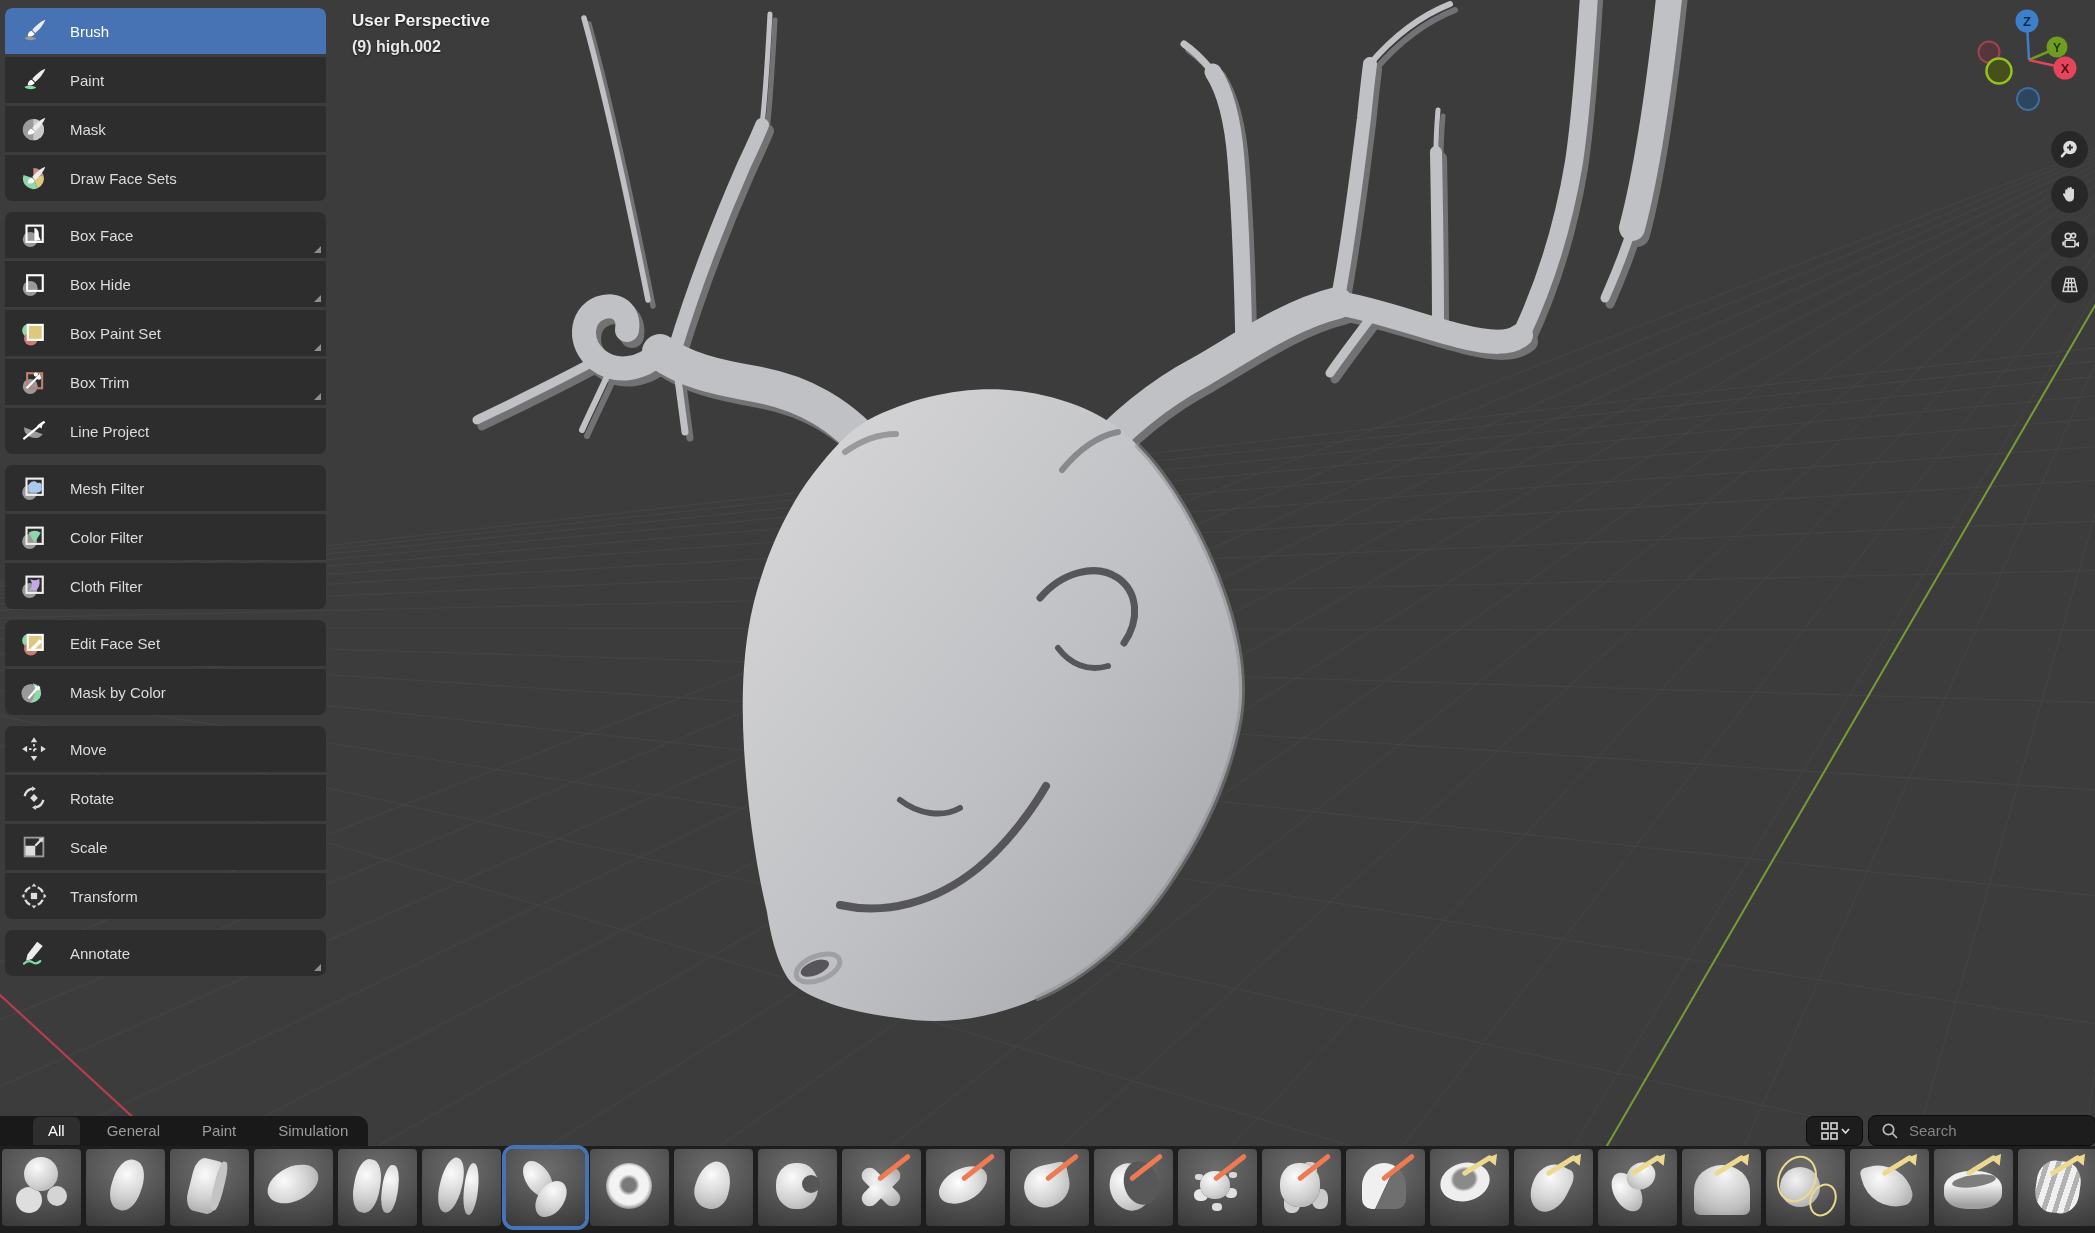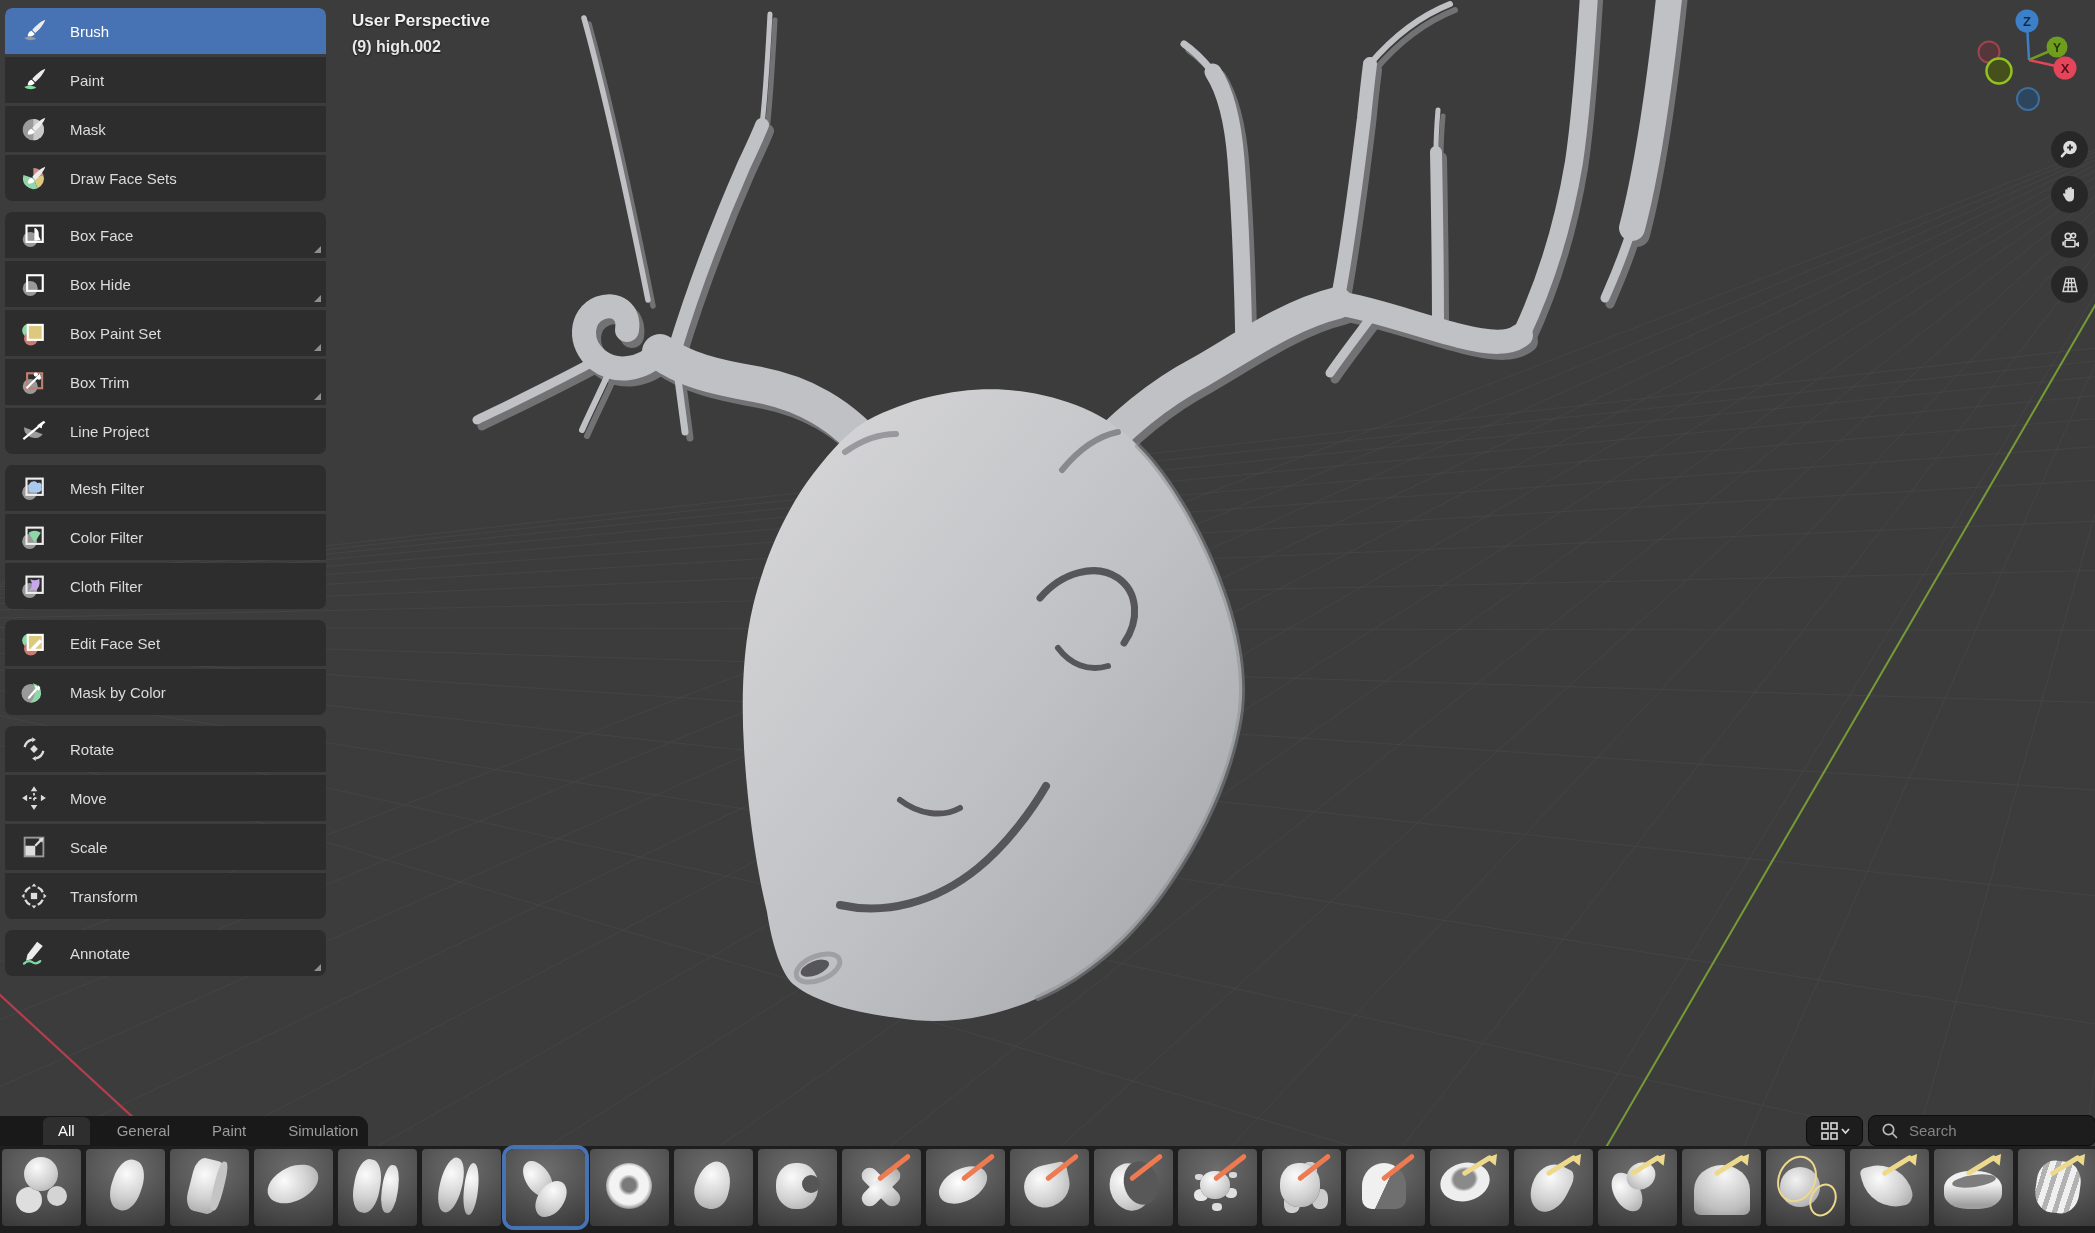--- a/index.html
+++ b/index.html
@@ -38,21 +38,21 @@
   .navbtn svg{width:24px;height:24px;}
 
   
   #tabstrip{position:absolute;left:0;top:1116px;height:30px;width:368px;
     background:#191919;border-radius:0 11px 0 0;display:flex;align-items:center;}
   #hamburger{width:22px;height:14px;margin:0 18px 0 15px;display:flex;flex-direction:column;
     justify-content:space-between;cursor:pointer;}
   #hamburger i{display:block;height:2.5px;background:#cfcfcf;border-radius:2px;}
   .shelf-tab{font-size:15px;color:#9c9c9c;padding:5px 15px 6px;border-radius:6px 6px 0 0;
     cursor:pointer;margin-right:12px;white-space:nowrap;}
-  .shelf-tab.active{background:#2e2e2e;color:#ffffff;margin-left:10px;}
+  .shelf-tab.active{background:#2e2e2e;color:#ffffff;}
   #shelf{position:absolute;left:0;top:1146px;width:2095px;height:87px;background:#1e1e1e;}
   #tiles{position:absolute;left:2px;top:2px;height:78px;white-space:nowrap;}
   .tile{position:absolute;top:1px;width:79px;height:77px;border-radius:4px;overflow:hidden;cursor:pointer;
     background:radial-gradient(95% 80% at 50% 26%,#6d6d6d 0%,#585858 45%,#3b3b3b 100%);}
   .tile.selected{box-shadow:0 0 0 4px var(--accent,#4772b3);border-radius:8px;}
   .blob{position:absolute;background:radial-gradient(circle at 38% 30%,#fbfbfb,#d2d2d2 55%,#ababab 95%);}
   .accent-bar{position:absolute;border-radius:4px;}
   .accent-head{position:absolute;width:0;height:0;}
   .accent-ring{position:absolute;border-radius:50%;background:transparent !important;}
 
@@ -325,46 +325,46 @@
               <path d="M14.5 9l1.8-.4-.9-1.6.4 2zM13 7.2l1.5 1.8M16.3 10.5l-1.8-1.5" stroke="#fff" stroke-width="1.2"></path>
             </svg>
           </span>
           <span class="tlabel">Mask by Color</span>
         </div>
       </div>
       <div class="tool-group">
         <div class="tool-item">
           <span class="ticon">
             <svg viewBox="0 0 24 24">
+              <g fill="#ddd">
+                <path d="M12 2.5l2.6 4h-5.2z"></path>
+                <path d="M12 21.5l2.6-4h-5.2z"></path>
+                <path d="M2.5 12l4-2.6v5.2z"></path>
+                <path d="M21.5 12l-4-2.6v5.2z"></path>
+              </g>
+              <path d="M8 12h8M12 8v8" stroke="#ddd" stroke-width="1.4" stroke-dasharray="2 2"></path>
+            </svg>
+          </span>
+          <span class="tlabel">Move</span>
+        </div>
+        <div class="tool-item">
+          <span class="ticon">
+            <svg viewBox="0 0 24 24">
               <g fill="none" stroke="#ddd" stroke-width="1.8">
                 <path d="M4.5 10.5a8 8 0 0 1 6-6"></path>
                 <path d="M19.5 13.5a8 8 0 0 1-6 6"></path>
               </g>
               <g fill="#ddd">
                 <path d="M10.5 2.5l3 2-3 2z"></path>
                 <path d="M13.5 21.5l-3-2 3-2z"></path>
               </g>
               <rect x="9.8" y="9.8" width="4.4" height="4.4" fill="#ddd" transform="rotate(45 12 12)"></rect>
             </svg>
           </span>
           <span class="tlabel">Rotate</span>
-        </div>
-        <div class="tool-item">
-          <span class="ticon">
-            <svg viewBox="0 0 24 24">
-              <g fill="#ddd">
-                <path d="M12 2.5l2.6 4h-5.2z"></path>
-                <path d="M12 21.5l2.6-4h-5.2z"></path>
-                <path d="M2.5 12l4-2.6v5.2z"></path>
-                <path d="M21.5 12l-4-2.6v5.2z"></path>
-              </g>
-              <path d="M8 12h8M12 8v8" stroke="#ddd" stroke-width="1.4" stroke-dasharray="2 2"></path>
-            </svg>
-          </span>
-          <span class="tlabel">Move</span>
         </div>
         <div class="tool-item">
           <span class="ticon">
             <svg viewBox="0 0 24 24">
               <rect x="4.5" y="11" width="8.5" height="8.5" fill="#ddd"></rect>
               <rect x="4.5" y="4.5" width="15" height="15" fill="none" stroke="#999" stroke-width="1.5"></rect>
               <line x1="13" y1="11" x2="18.5" y2="5.5" stroke="#ddd" stroke-width="1.8"></line>
               <path d="M19.5 4.5l-4 .8 3.2 3.2z" fill="#ddd"></path>
             </svg>
           </span>

